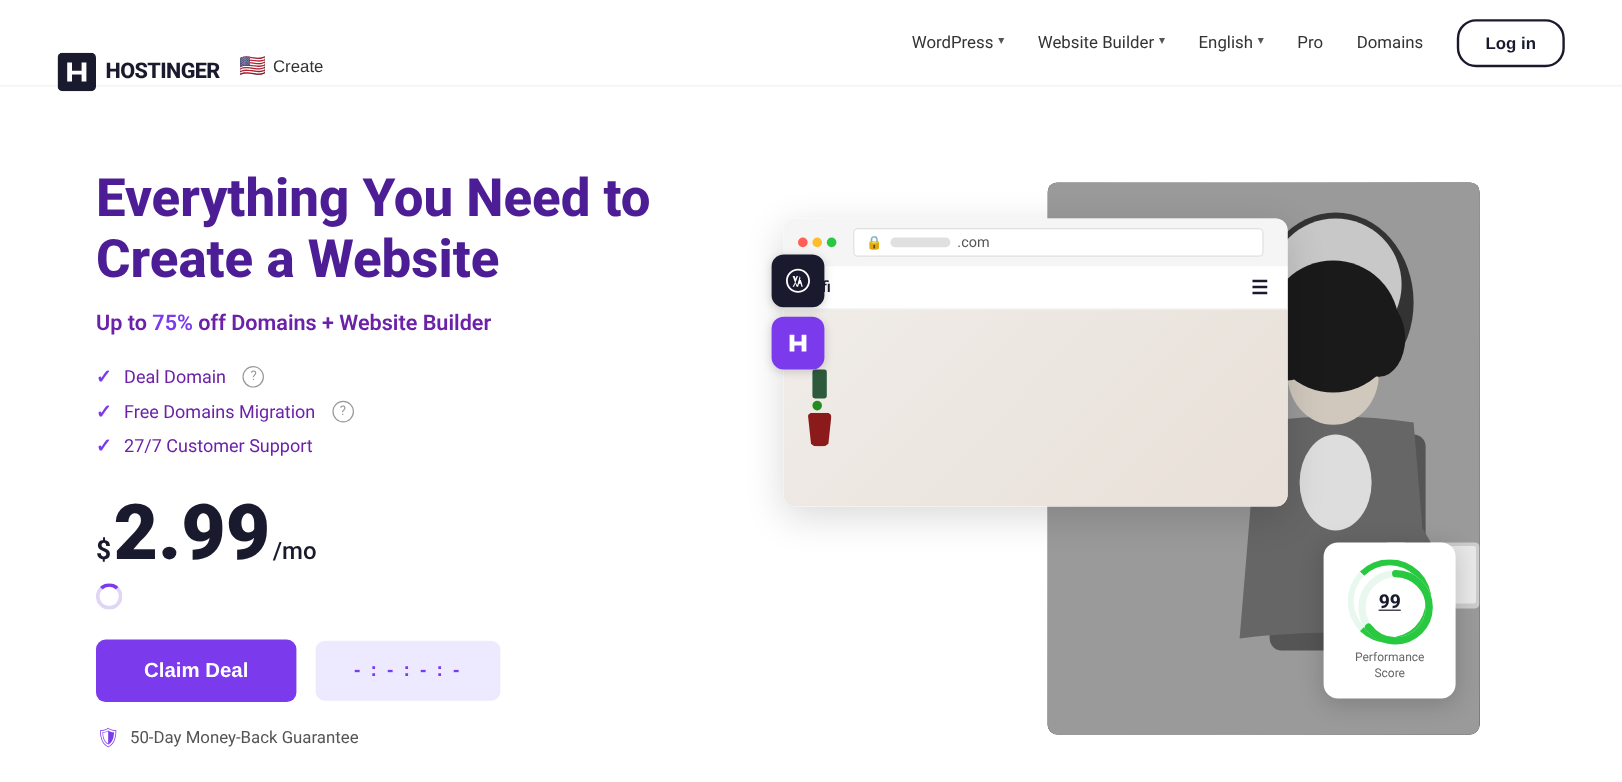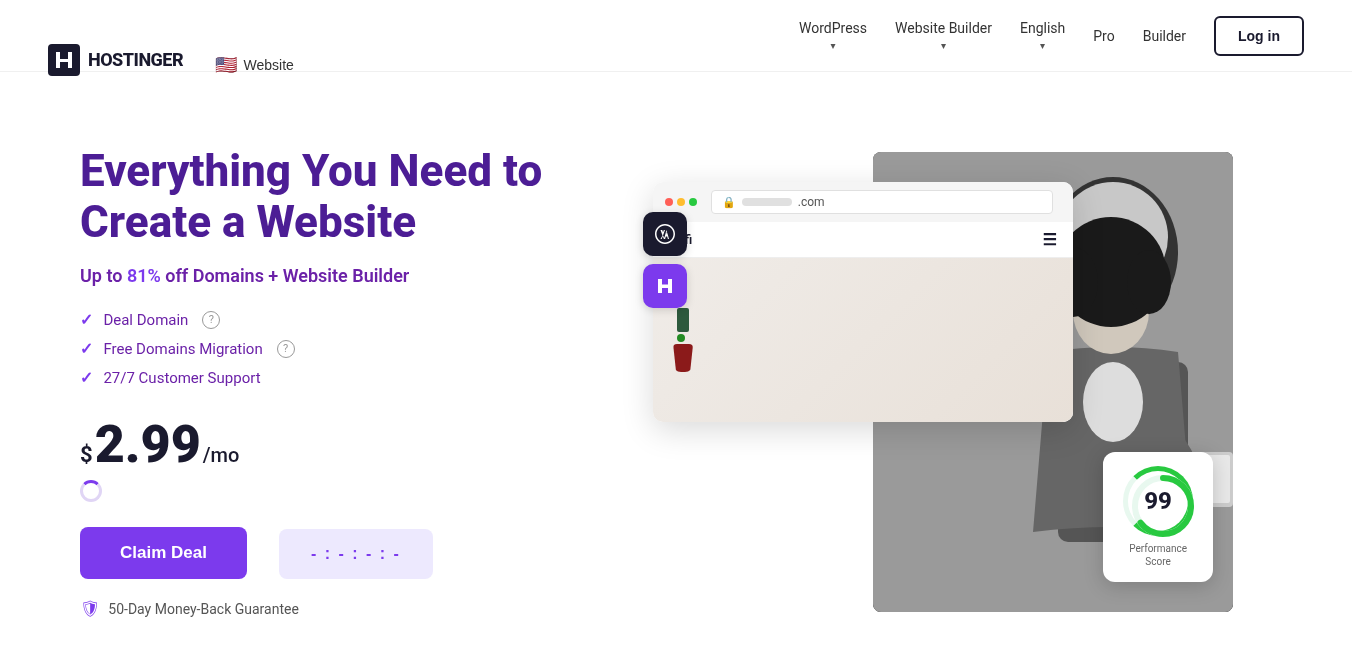--- a/index.html
+++ b/index.html
@@ -8,32 +8,32 @@
     
     nav {
       display: flex;
       align-items: center;
       justify-content: space-between;
       padding: 0 48px;
       height: 72px;
       border-bottom: 1px solid #f0f0f0;
       position: sticky; top: 0; background: #fff; z-index: 100;
     }
-    .nav-left { display: flex; align-items: flex-end; gap: 32px; margin-top: 48px; }
+    .nav-left { display: flex; align-items: flex-start; gap: 16px; margin-top: 48px; }
     .logo { display: flex; align-items: center; gap: 8px; font-weight: 800; font-size: 18px; color: #1a1a2e; letter-spacing: -0.5px; }
     .logo-icon { width: 32px; height: 32px; }
     .lang-btn { display: flex; align-items: center; gap: 6px; cursor: pointer; font-size: 14px; color: #333; border: none; background: none; }
     .flag { font-size: 18px; }
     .nav-links { display: flex; align-items: center; gap: 28px; }
-    .nav-link { display: flex; align-items: center; gap: 4px; font-size: 14px; color: #333; cursor: pointer; text-decoration: none; white-space: nowrap; flex-direction: column; }
+    .nav-link { display: flex; gap: 4px; font-size: 14px; color: #333; cursor: pointer; text-decoration: none; white-space: nowrap; }
     .chevron { font-size: 10px; color: #555; }
     .login-btn {
       padding: 10px 22px;
       border: 2px solid #1a1a2e;
-      border-radius: 6px;
+      border-radius: 16px;
       background: #fff;
       font-weight: 600;
       font-size: 14px;
       cursor: pointer;
       color: #1a1a2e;
     }
 
     
     .hero {
       display: flex;
@@ -63,32 +63,32 @@
     .features li { display: flex; align-items: center; gap: 10px; font-size: 15px; color: #6b21a8; }
     .features li .check { color: #7c3aed; font-weight: bold; font-size: 16px; }
     .features li .help-icon {
       display: inline-flex; align-items: center; justify-content: center;
       width: 18px; height: 18px; border-radius: 50%;
       border: 1.5px solid #999; color: #999; font-size: 11px; cursor: pointer;
       margin-left: 4px;
     }
     .price-row { display: flex; align-items: baseline; gap: 2px; margin-bottom: 8px; }
     .price-dollar { font-size: 22px; font-weight: 700; color: #1a1a2e; }
-    .price-amount { font-size: 52px; font-weight: 900; color: #1a1a2e; line-height: 1; }
+    .price-amount { font-size: 64px; font-weight: 900; color: #1a1a2e; line-height: 1; }
     .price-mo { font-size: 20px; color: #1a1a2e; font-weight: 500; }
     .spinner-row { margin-bottom: 24px; height: 24px; display: flex; align-items: center; }
     .spinner {
       width: 22px; height: 22px;
       border: 3px solid #e0d5f5;
       border-top-color: #7c3aed;
       border-radius: 50%;
       animation: spin 0.9s linear infinite;
     }
     @keyframes spin { to { transform: rotate(360deg); } }
-    .cta-row { display: flex; align-items: flex-end; gap: 32px; margin-bottom: 20px; }
+    .cta-row { display: flex; align-items: center; gap: 16px; margin-bottom: 20px; }
     .claim-btn {
       padding: 16px 40px;
       background: #7c3aed;
       color: #fff;
       border: none;
       border-radius: 8px;
       font-size: 17px;
       font-weight: 700;
       cursor: pointer;
       white-space: nowrap;
@@ -242,69 +242,69 @@
       border-radius: 50%;
       border: 5px solid #e8f8ef;
       border-top-color: #28c940;
       border-right-color: #28c940;
       border-bottom-color: #28c940;
       display: flex; align-items: center; justify-content: center;
       flex-direction: column;
       position: relative;
       margin-bottom: 4px;
     }
-    .perf-number { font-size: 24px; font-weight: 800; color: #1a1a2e; }
+    .perf-number { font-size: 16px; font-weight: 800; color: #1a1a2e; text-decoration: underline; }
     .perf-label { font-size: 10px; color: #666; text-align: center; margin-top: 2px; line-height: 1.3; }
   </style>
 </head>
 <body>
 
 <nav>
   <div class="nav-left">
     <div class="logo">
       <svg class="logo-icon" viewBox="0 0 32 32" fill="none" xmlns="http://www.w3.org/2000/svg">
         <rect width="32" height="32" rx="4" fill="#1a1a2e"></rect>
         <path d="M8 8h4v7h8V8h4v16h-4v-6H12v6H8V8z" fill="#fff"></path>
       </svg>
       <span>HOSTINGER</span>
     </div>
     <button class="lang-btn">
       <span class="flag">🇺🇸</span>
-      <span>Website</span>
+      <span>Create</span>
     </button>
   </div>
 
   <div class="nav-links">
     <a class="nav-link">
       <span>WordPress</span>
       <span class="chevron">▾</span>
     </a>
     <a class="nav-link">
       <span>Website Builder</span>
       <span class="chevron">▾</span>
     </a>
     <a class="nav-link">
       <span>English</span>
       <span class="chevron">▾</span>
     </a>
     <a class="nav-link">
       <span>Pro</span>
     </a>
     <a class="nav-link">
-      <span>Builder</span>
+      <span>Domains</span>
     </a>
     <button class="login-btn">Log in</button>
   </div>
 </nav>
 
 <section class="hero">
   <div class="hero-left">
     <h1 class="hero-title">Everything You Need to<br>Create a Website</h1>
     <p class="hero-subtitle">
-      <span>Up to </span><span class="pct">81%</span><span> off Domains + Website Builder</span>
+      <span>Up to </span><span class="pct">75%</span><span> off Domains + Website Builder</span>
     </p>
     <ul class="features">
       <li>
         <span class="check">✓</span>
         <span>Deal Domain</span>
         <span class="help-icon">?</span>
       </li>
       <li>
         <span class="check">✓</span>
         <span>Free Domains Migration</span>

